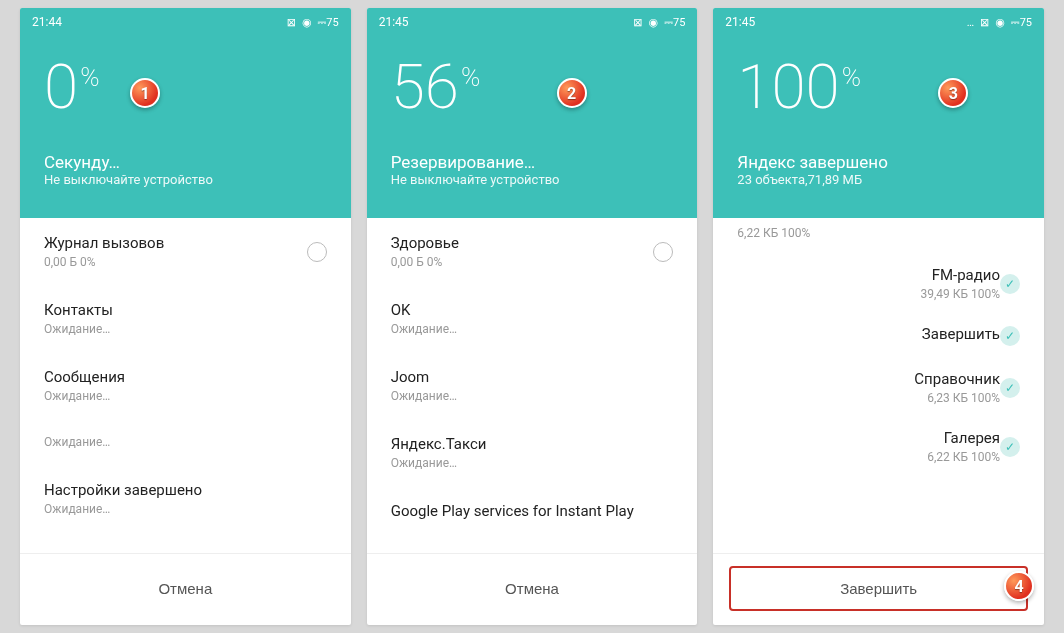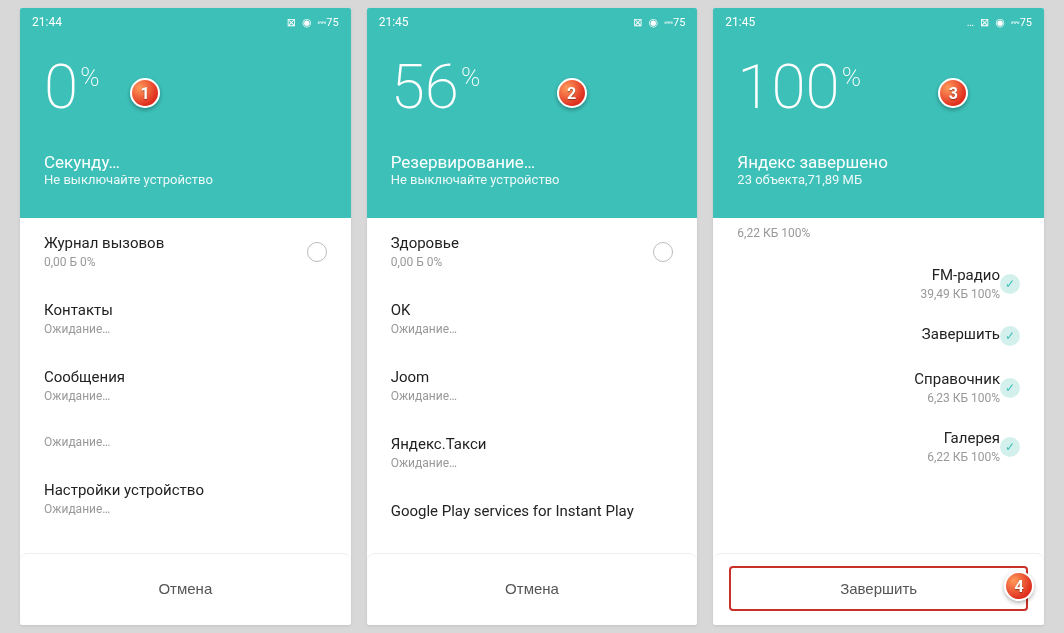--- a/index.html
+++ b/index.html
@@ -126,21 +126,20 @@
       display: flex;
       align-items: center;
       justify-content: center;
       color: #3dc0b8;
       font-size: 12px;
     }
 
     .footer {
       padding: 12px 16px 14px 16px;
       border-top: 1px solid #eee;
-      border-radius: 8px;
     }
 
     .footer-btn {
       width: 100%;
       padding: 14px;
       background: #fff;
       border: none;
       font-size: 15px;
       color: #555;
       cursor: pointer;
@@ -228,21 +227,21 @@
         <div class="item-sub">Ожидание…</div>
       </div>
     </div>
     <div class="list-item">
       <div class="item-content">
         <div class="item-sub">Ожидание…</div>
       </div>
     </div>
     <div class="list-item">
       <div class="item-content">
-        <div class="item-title">Настройки устройство</div>
+        <div class="item-title">Настройки завершено</div>
         <div class="item-sub">Ожидание…</div>
       </div>
     </div>
   </div>
   <div class="footer">
     <button class="footer-btn">Отмена</button>
   </div>
 </div>
 
 <div class="phone">

